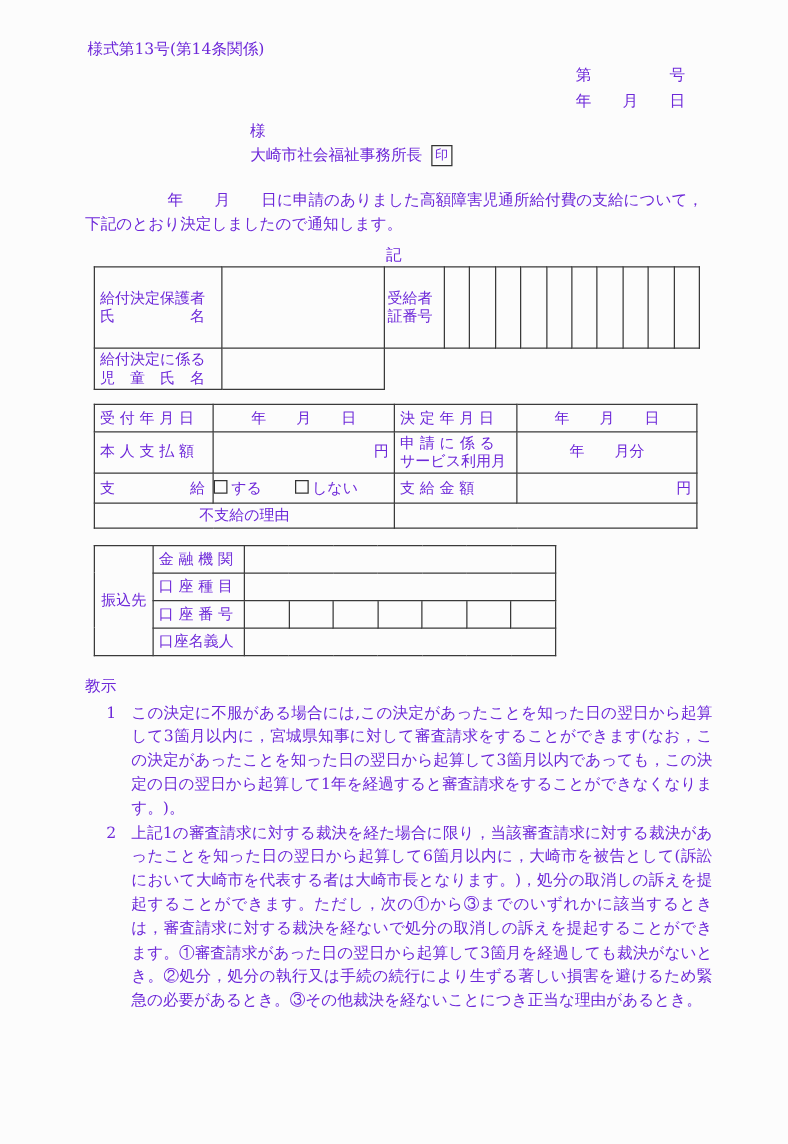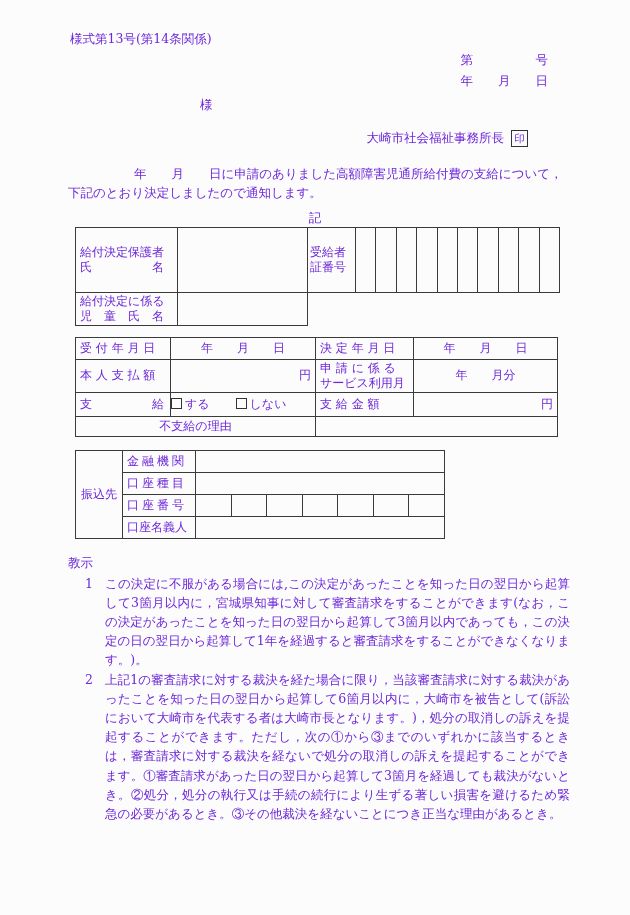--- a/index.html
+++ b/index.html
@@ -12,40 +12,40 @@
     font-size:12.5px;
     line-height:1.5;
     position:relative;
     overflow:hidden;
     padding-top:30px;
   }
   .form-no { margin-left:70px; font-size:12.5px; }
   .doc-title { text-align:center; font-size:12.8px; margin-top:3px; letter-spacing:0.5px; }
   .right-line { text-align:right; padding-right:82px; margin-top:2px; }
   .addressee { margin-left:200px; margin-top:6px; }
-  .issuer-line { display:flex; justify-content:flex-end; align-items:center; padding-right:102px; margin-top:14px; gap:7px; }
+  .issuer-line { display:flex; justify-content:center; align-items:center; padding-right:68px; gap:7px; }
   .seal-box {
     width:17px; height:17px; border:1px solid #333;
     font-size:10.5px; display:flex; align-items:center; justify-content:center;
   }
   .body-par { margin:16px 62px 0 68px; text-indent:66px; line-height:19px; }
   .record-mark { text-align:center; margin-top:9px; line-height:14px; }
 
   table { border-collapse:collapse; table-layout:fixed; margin-left:75px; }
   td { border:1px solid #3a3a3a; font-size:12px; line-height:15px; padding:1px 4px; vertical-align:middle; }
   td.ghost { border:none; background:transparent; }
   .lbl { text-align:left; }
   .lbl .ln { white-space:pre; }
   .ctr { text-align:center; }
   .rgt { text-align:right; }
   .t1 { width:485px; margin-top:2px; }
   .t1 td { height:33px; }
   .t2 { width:482px; margin-top:11px; }
   .t3 { width:370px; margin-top:13px; }
-  .t3 td { height:22px;font-family:Liberation Serif, serif; }
+  .t3 td { height:22px; }
   .cbx {
     display:inline-block; width:11px; height:11px;
     border:1px solid #333; vertical-align:-1px; margin-right:3px;
   }
   .cbx-gap { display:inline-block; width:26px; }
 
   .notice { margin:15px 60px 0 68px; }
   .notice-head { margin-bottom:1px; }
   .notice-item { position:relative; padding-left:37px; line-height:19.2px; text-align:justify; }
   .notice-item .num { position:absolute; left:17px; top:0; }

